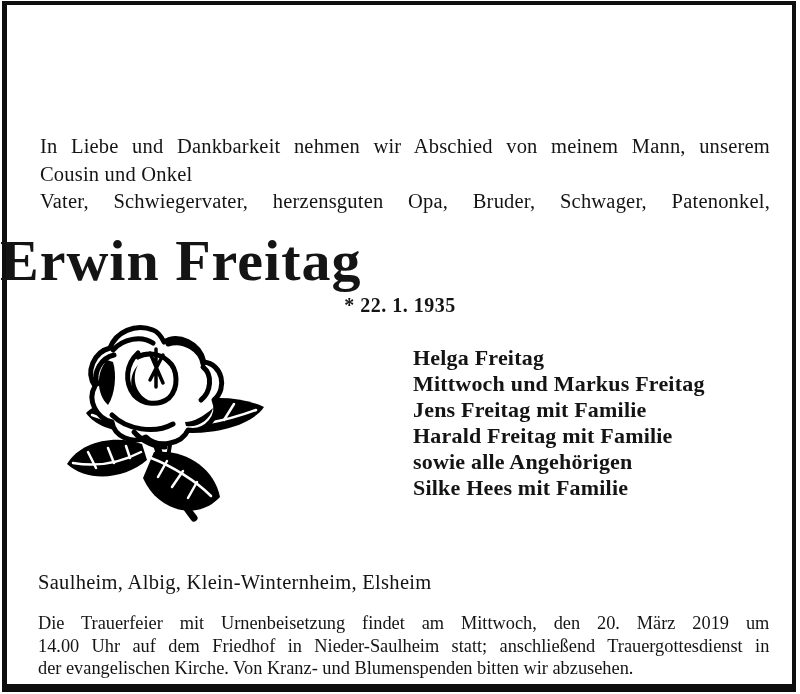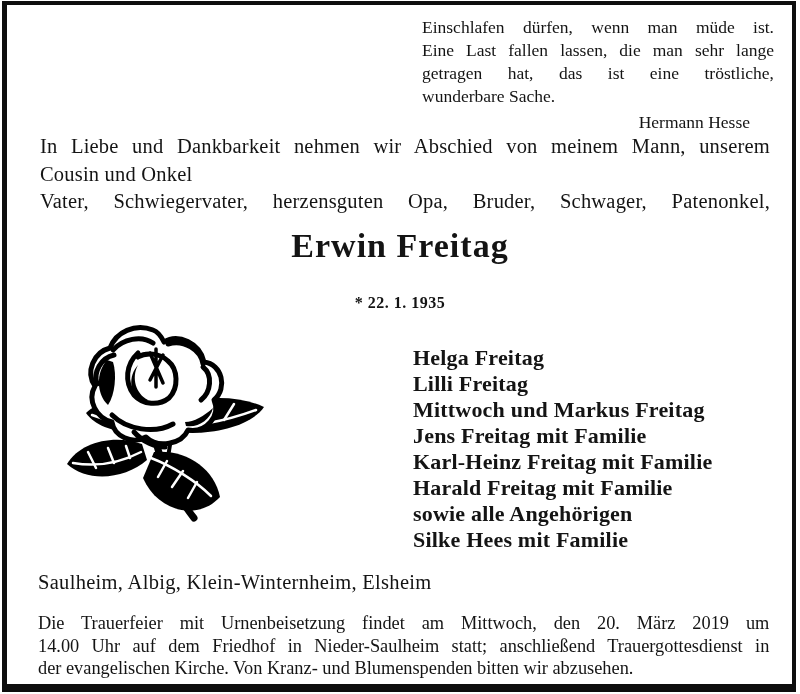--- a/index.html
+++ b/index.html
@@ -41,29 +41,29 @@
     position: absolute;
     left: 40px; top: 133px; width: 730px;
     font-size: 20.5px; line-height: 27.5px;
     letter-spacing: 0.2px;
   }
 
   
   .name {
     position: absolute;
     left: 0; right: 0; top: 227px;
-    text-align: center;
-    font-size: 34px; font-weight: 700;
+    text-align: left;
+    font-size: 58px; font-weight: 700;
     letter-spacing: 1px;
   }
   .dates {
     position: absolute;
     left: 0; right: 0; top: 294px;
     display: flex; justify-content: center; gap: 72px;
-    font-size: 16px; font-weight: 700;
+    font-size: 20px; font-weight: 700;
     letter-spacing: 0.5px;
   }
 
   
   .rose {
     position: absolute;
     left: 48px; top: 320px;
     width: 274px; height: 230px;
   }
   .rose svg { width: 100%; height: 100%; }
@@ -95,27 +95,20 @@
     transform-origin: left top;
   }
 </style>
 </head>
 <body>
 
 <div class="page">
 
   <div class="frame"></div>
 
-  <div class="quote">
-    <div class="jline">Einschlafen dürfen, wenn man müde ist.</div>
-    <div class="jline">Eine Last fallen lassen, die man sehr lange</div>
-    <div class="jline">getragen hat, das ist eine tröstliche,</div>
-    <div class="jline last">wunderbare Sache.</div>
-    <div class="attribution">Hermann Hesse</div>
-  </div>
 
   <div class="intro">
     <div class="jline">In Liebe und Dankbarkeit nehmen wir Abschied von meinem Mann, unserem</div>
     <div class="jline last">Cousin und Onkel</div>
     <div class="jline">Vater, Schwiegervater, herzensguten Opa, Bruder, Schwager, Patenonkel,</div>
   </div>
 
   <div class="name">Erwin Freitag</div>
 
   <div class="dates">
@@ -159,24 +152,22 @@
       </g>
 
       <path d="M57 40 C46 52 46 74 58 85 C65 75 67 54 63 42 Z" fill="#000"></path>
       <path d="M98 80 C86 74 81 58 88 45 C78 56 79 74 92 82 Z" fill="#000"></path>
       <path d="M136 106 C148 108 160 100 163 88 C154 96 144 102 135 102 Z" fill="#000"></path>
     </svg>
   </div>
 
   <div class="mourners">
     <div>Helga Freitag</div>
-    <div>Lilli Freitag</div>
     <div>Mittwoch und Markus Freitag</div>
     <div>Jens Freitag mit Familie</div>
-    <div>Karl-Heinz Freitag mit Familie</div>
     <div>Harald Freitag mit Familie</div>
     <div>sowie alle Angehörigen</div>
     <div>Silke Hees mit Familie</div>
   </div>
 
   <div class="places">Saulheim, Albig, Klein-Winternheim, Elsheim</div>
 
   <div class="funeral">
     <div class="jline">Die Trauerfeier mit Urnenbeisetzung findet am Mittwoch, den 20. März 2019 um</div>
     <div class="jline">14.00 Uhr auf dem Friedhof in Nieder-Saulheim statt; anschließend Trauergottesdienst in</div>

